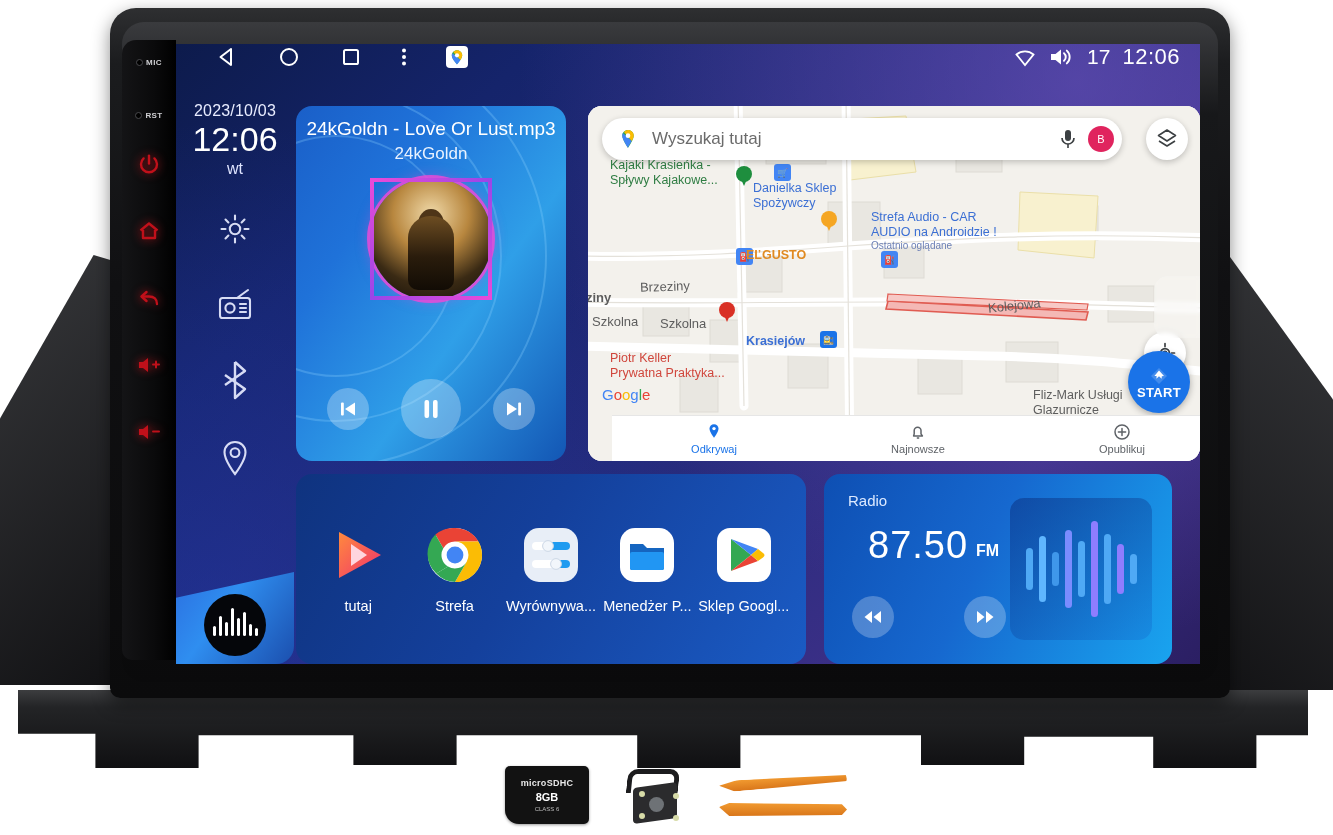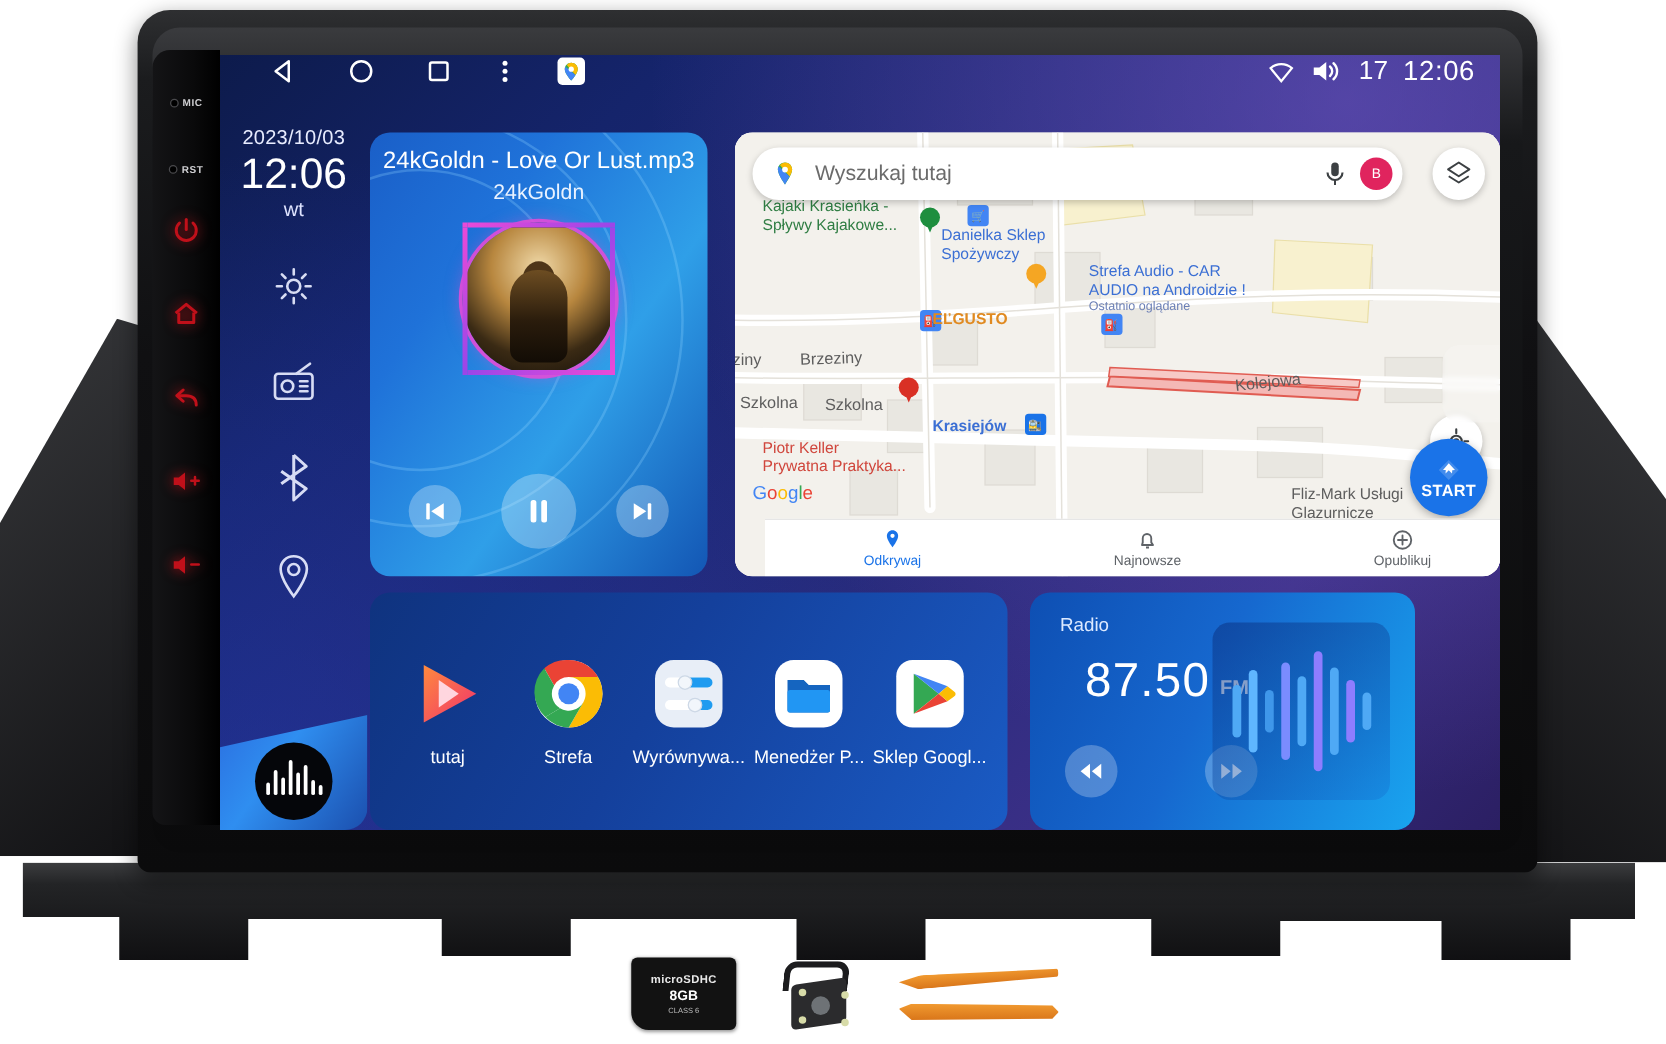--- a/index.html
+++ b/index.html
@@ -52,21 +52,21 @@
       6% 100%, 6% 56%, 0% 56%);
   }
 
   
   #bezel-left {
     position: absolute; left: 122px; top: 40px;
     width: 54px; height: 620px;
     background: linear-gradient(90deg,#141416,#0a0a0b 60%,#000 100%);
     border-radius: 14px 0 0 10px;
     display: flex; flex-direction: column;
-    align-items: center; padding-top: 28px; gap: 3px;
+    align-items: center; padding-top: 8px; gap: 3px;
   }
   .bezel-pin { display:flex; align-items:center; gap:3px; height:28px; }
   .pin-hole { width:7px; height:7px; border-radius:50%; background:#000; border:1px solid #4a4a4d; }
   .pin-label { font-size:8px; font-weight:700; color:#cfcfd2; letter-spacing:.4px; }
   .bezel-btn {
     height: 64px; width: 44px; display:flex; align-items:center; justify-content:center;
     color:#c0101a;
   }
   .bezel-btn svg { filter: drop-shadow(0 0 5px rgba(220,20,30,.8)); }
 
@@ -222,21 +222,21 @@
     left:120px; top:430px; width:510px; height:190px;
     background:linear-gradient(120deg,#0f337f 0%,#14409c 45%,#1a5bc4 100%);
   }
   #apps-row { display:flex; height:100%; align-items:center; justify-content:space-around; padding:0 14px; }
   .app { width:92px; display:flex; flex-direction:column; align-items:center; gap:12px; cursor:pointer; }
   .app-label { color:#fff; font-size:14.5px; white-space:nowrap; overflow:hidden; text-overflow:ellipsis; max-width:92px; text-align:center; }
   .app-ico { width:62px; height:62px; display:flex; align-items:center; justify-content:center; }
 
   
   #radio-card {
-    left:648px; top:430px; width:308px; height:190px;
+    left:648px; top:430px; width:348px; height:190px;
     background:linear-gradient(115deg,#0e4fb3 0%,#1668cf 45%,#19a4ef 100%);
   }
   #radio-label { position:absolute; left:24px; top:18px; color:#dce9ff; font-size:15px; }
   #radio-freq  { position:absolute; left:44px; top:50px; color:#fff; font-size:38px; letter-spacing:1px; }
   #radio-band  { position:absolute; left:152px; top:68px; color:#fff; font-size:16px; font-weight:700; }
   #radio-prev, #radio-next {
     position:absolute; bottom:26px; width:42px;height:42px;border-radius:50%;
     background:rgba(255,255,255,.25); display:flex; align-items:center; justify-content:center; cursor:pointer;
   }
   #radio-prev { left:28px; } #radio-next { left:140px; }
@@ -544,21 +544,21 @@
         <div>Piotr Keller</div>
           <div>Prywatna Praktyka...</div>
       </div>
       <div class="map-label" style="left:445px; top:282px; color:#5d5d5d;">
         <div>Fliz-Mark Usługi</div>
           <div>Glazurnicze</div>
       </div>
       <div class="map-label lbl-poi-blue" style="left:158px; top:228px; font-weight:600;">Krasiejów</div>
 
       
-      <div class="map-label lbl-street" style="left:-2px; top:174px;">ziny</div>
+      <div class="map-label lbl-street" style="left:-2px; top:184px;font-weight:bold;">ziny</div>
       <div class="map-label lbl-street" style="left:52px; top:173px; transform:rotate(-2deg);">Brzeziny</div>
       <div class="map-label lbl-street" style="left:4px; top:208px;">Szkolna</div>
       <div class="map-label lbl-street" style="left:72px; top:210px;">Szkolna</div>
       <div class="map-label lbl-street" style="left:400px; top:192px; transform:rotate(-6deg);">Kolejowa</div>
 
       <div id="google-wm">
         <span>G</span><span>o</span><span>o</span><span>g</span><span>l</span><span>e</span>
       </div>
     </div>
 

